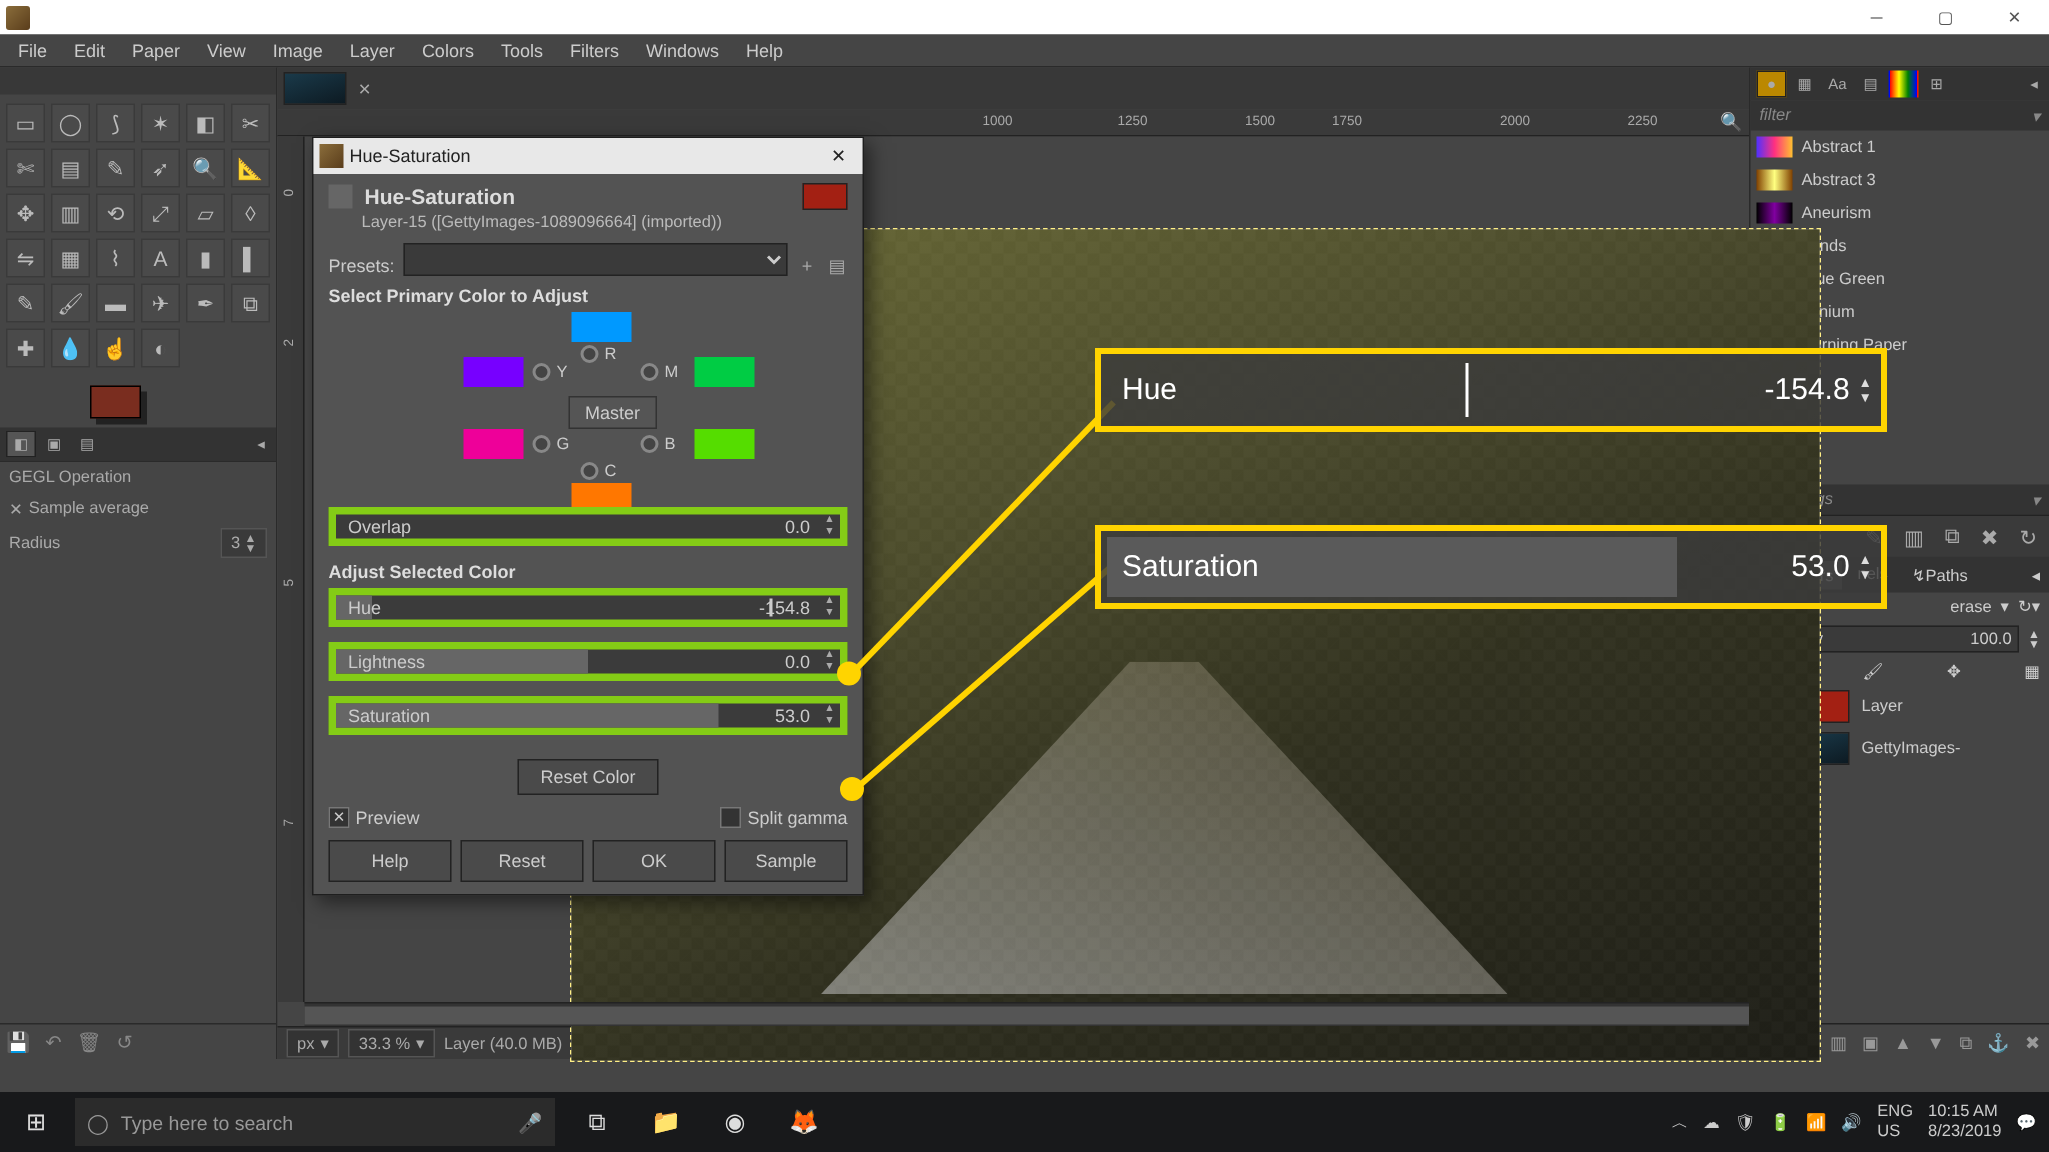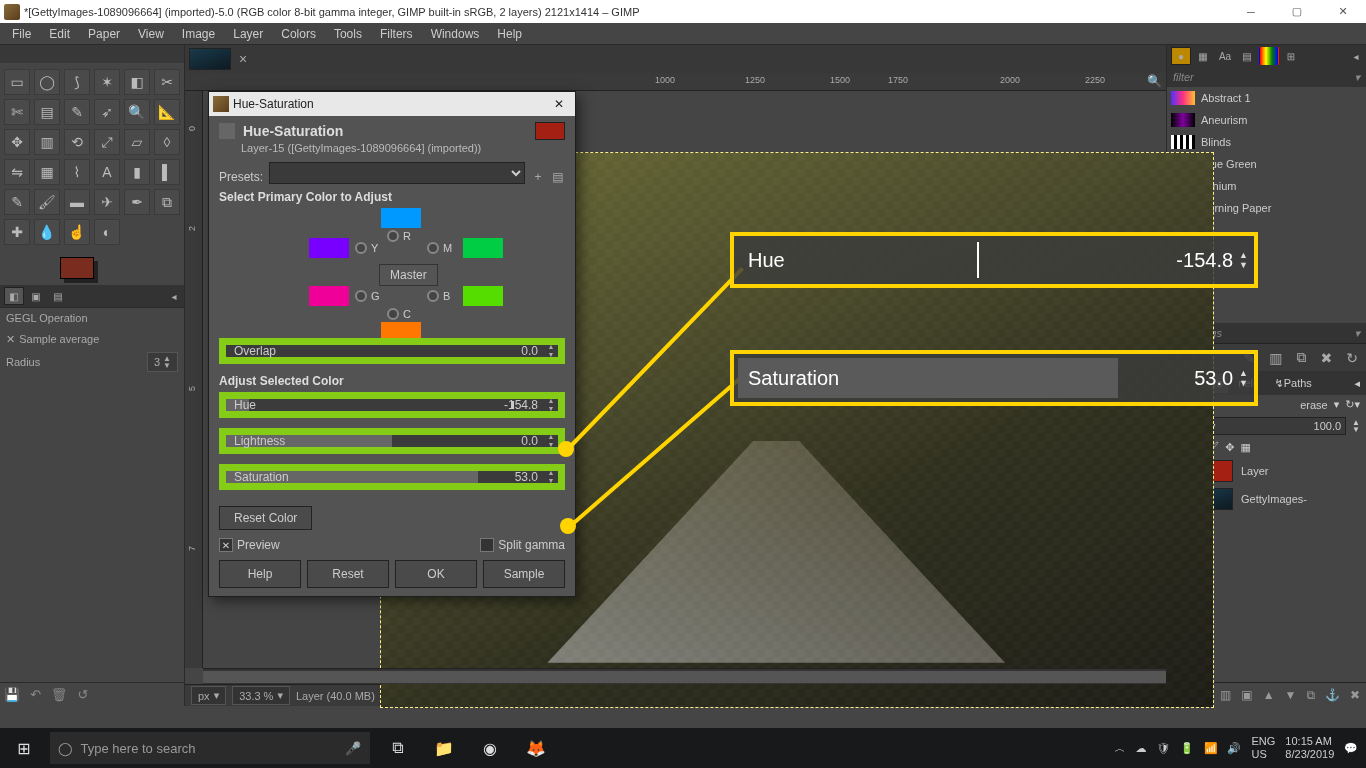--- a/index.html
+++ b/index.html
@@ -72,49 +72,49 @@
 .dlg-sub { font-size: 11px; color: #bbb; margin: 2px 0 8px 22px; }
 .presets-row { display:flex; align-items:flex-end; gap:6px; margin-bottom:6px;}
 .presets-row select { flex:1; background:#3a3a3a; color:#ccc; border:1px solid #222; height:22px;}
 .presets-row .sm { color:#aaa; width:14px; text-align:center; }
 .section-label { font-size: 12px; color:#ddd; font-weight:600; margin:4px 0;}
 .color-picker { position:relative; height: 130px; }
 .cp-swatch { position:absolute; width:40px; height:20px; }
 .cp-radio { position:absolute; width:12px; height:12px; border-radius:50%; border:2px solid #888; background:#444;}
 .cp-label2 { position:absolute; font-size:11px; color:#ccc; }
 .master-btn { position:absolute; left:160px; top:56px; background:#555; border:1px solid #333; padding:3px 10px; font-size:12px; color:#ccc;}
-.slider-row { display:flex; align-items:center; background:#3b3b3b; border:7px solid #84cc16; height:26px; margin-bottom:10px; position:relative;}
+.slider-row { display:flex; align-items:center; background:#3b3b3b; border:5px solid #84cc16; height:26px; margin-bottom:10px; position:relative;}
 .slider-row .label { padding-left:8px; font-size:12px; color:#ccc; }
 .slider-row .val { margin-left:auto; padding-right:4px; font-size:12px; color:#ccc;}
 .slider-row .spinbtns { display:flex; flex-direction:column; width:14px; margin-left:2px;}
 .slider-row .spinbtns span { font-size:7px; line-height:8px; text-align:center; color:#aaa;}
 .slider-row .fill { position:absolute; left:0; top:0; bottom:0; background:#666; z-index:0;}
 .slider-row > * { position:relative; z-index:1; }
 .slider-row .vbar { position:absolute; top:2px; bottom:2px; width:2px; background:#ccc; }
-.endrow { display:flex; justify-content:flex-start; margin-top:16px; }
+.endrow { display:flex; justify-content:center; margin-top:16px; }
 .endrow button, .btnrow button { background:#4a4a4a; border:1px solid #222; color:#ccc; padding:4px 14px; font-size:12px; }
 .chkrow { display:flex; align-items:center; justify-content:space-between; margin:8px 0; font-size:12px; color:#ccc;}
 .chkrow .chk { display:flex; align-items:center; gap:4px;}
 .chkrow .box { width:14px; height:14px; background:#333; border:1px solid #777; display:flex; align-items:center; justify-content:center; font-size:10px; color:#ccc;}
 .btnrow { display:flex; gap:6px; }
 .btnrow button { flex:1; padding:6px 0;}
 
 
 .panel-tabs { height:22px; background:#333; display:flex; align-items:center; padding-left:4px; gap:2px;}
 .panel-tabs .pt { width:20px; height:18px; display:flex; align-items:center; justify-content:center; font-size:10px; color:#aaa; border:1px solid transparent;}
 .panel-tabs .pt.active { background:#555; border-color:#222;}
 .gradient-list { height: 236px; overflow:hidden; }
 .gradient-list .item { display:flex; align-items:center; height:22px; padding-left:4px; gap:6px; font-size:11px; color:#ccc;}
 .gradient-list .item .gsw { width:24px; height:14px; }
 .filter-row, .tags-row { height:20px; background:#333; color:#888; font-size:11px; padding:2px 6px; display:flex; align-items:center; justify-content:space-between; font-style:italic;}
 .middle-icons { height:28px; background:#3a3a3a; display:flex; align-items:center; justify-content:flex-end; gap:14px; padding-right:8px; color:#aaa; font-size:14px; border-top:1px solid #222;}
 .layer-panel-tabs { height:24px; background:#333; display:flex; align-items:center; padding-left:4px; font-size:11px; color:#ccc; gap:4px;}
 .layer-panel-tabs .lt { padding:3px 6px;}
 .layer-panel-tabs .lt.active{ background:#555;}
-.mode-row, .opacity-row, .lock-row { display:flex; align-items:center; padding:3px 6px; font-size:11px; gap:6px;}
+.mode-row, .opacity-row, .lock-row { display:flex; align-items:center; padding:3px 6px; font-size:11px; gap:6px;justify-content:space-between;}
 .opacity-bar { flex:1; background:#3a3a3a; border:1px solid #222; height:18px; display:flex; align-items:center; justify-content:space-between; padding:0 4px;}
 .layer-item { display:flex; align-items:center; padding:3px 6px; gap:8px; font-size:11px;}
 .layer-item .eye { width:18px; color:#ccc; font-size:14px;}
 .layer-item .lthumb { width:34px; height:22px; border:1px solid #222;}
 .right-bottom-icons { margin-top:auto; height:24px; display:flex; align-items:center; justify-content:flex-end; gap:10px; padding-right:6px; color:#999; font-size:12px; border-top:1px solid #222;}
 
 
 .callout { position:absolute; border:4px solid #ffd400; background: rgba(60,60,60,0.82); display:flex; align-items:center; z-index:60; }
 .callout .clabel { padding-left:14px; font-size:20px; color:#fff; }
 .callout .cval { margin-left:auto; font-size:20px; color:#fff; padding-right:6px;}
@@ -131,21 +131,20 @@
 .taskbar .tbicons { display:flex; gap:2px; margin-left:6px;}
 .taskbar .tbicons .ti { width:44px; height:40px; display:flex; align-items:center; justify-content:center; font-size:16px;}
 .taskbar .tray { margin-left:auto; display:flex; align-items:center; gap:10px; padding-right:8px; font-size:11px; color:#ccc;}
 .taskbar .tray .time { text-align:left; line-height:13px;}
 </style>
 </head>
 <body>
 
 <div class="titlebar">
   <div class="title-icon"></div>
-  <span>*[GettyImages-1089096664] (imported)-5.0 (RGB color 8-bit gamma integer, GIMP built-in sRGB, 2 layers) 2121x1414 – GIMP</span>
   <div class="spacer"></div>
   <div class="winbtn">─</div>
   <div class="winbtn">▢</div>
   <div class="winbtn">✕</div>
 </div>
 
 <div class="menubar">
   <span>File</span>
   <span>Edit</span>
   <span>Paper</span>
@@ -281,20 +280,24 @@
     <div class="filter-row">
         <span>filter</span>
         <span>▾</span>
       </div>
     <div class="gradient-list" id="gradient-list">
         <div class="item">
           <div class="gsw" style="background: linear-gradient(90deg, rgb(80, 48, 255), rgb(255, 48, 128), rgb(255, 192, 48));"></div>
           <span>Abstract 1</span>
         </div>
         <div class="item">
+          <div class="gsw" style="background: linear-gradient(90deg, rgb(128, 64, 0), rgb(255, 255, 128), rgb(128, 64, 0));"></div>
+          <span>Abstract 3</span>
+        </div>
+        <div class="item">
           <div class="gsw" style="background: linear-gradient(90deg, rgb(0, 0, 0), rgb(128, 0, 160), rgb(0, 0, 0));"></div>
           <span>Aneurism</span>
         </div>
         <div class="item">
           <div class="gsw" style="background: repeating-linear-gradient(90deg, rgb(255, 255, 255) 0px, rgb(255, 255, 255) 3px, rgb(0, 0, 0) 3px, rgb(0, 0, 0) 6px);"></div>
           <span>Blinds</span>
         </div>
         <div class="item">
           <div class="gsw" style="background: linear-gradient(90deg, rgb(0, 64, 255), rgb(0, 255, 128));"></div>
           <span>Blue Green</span>

